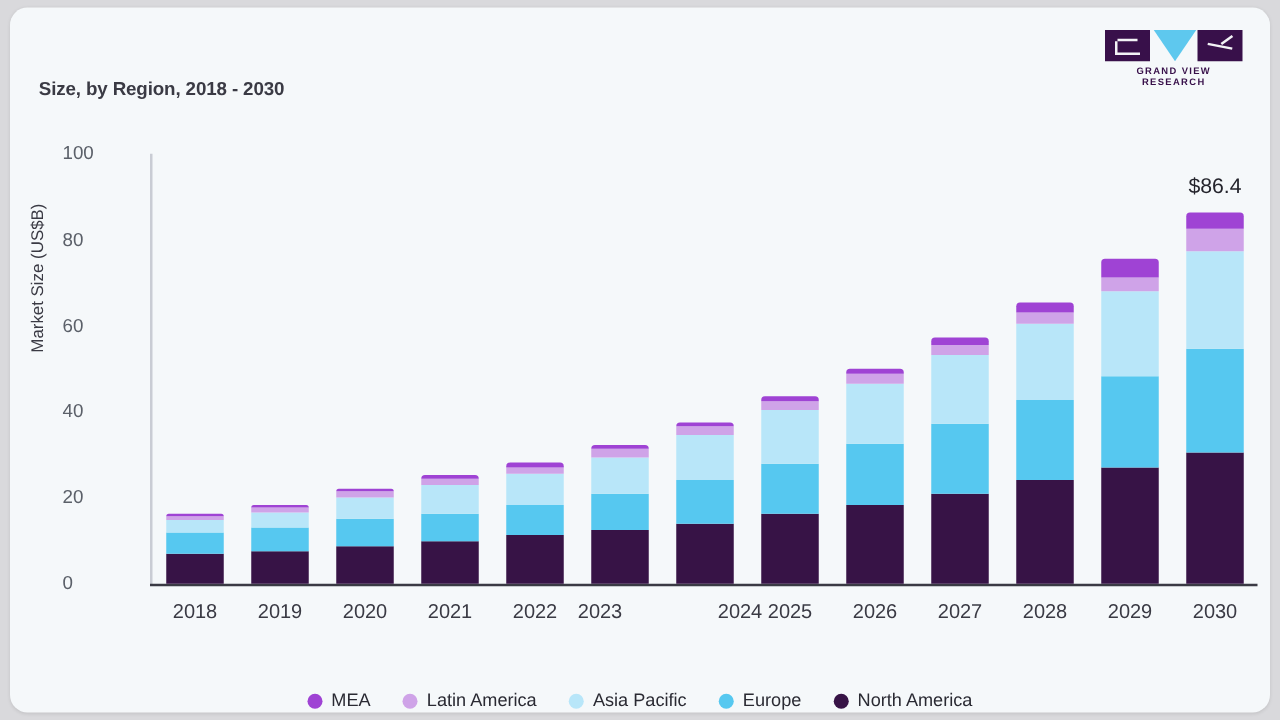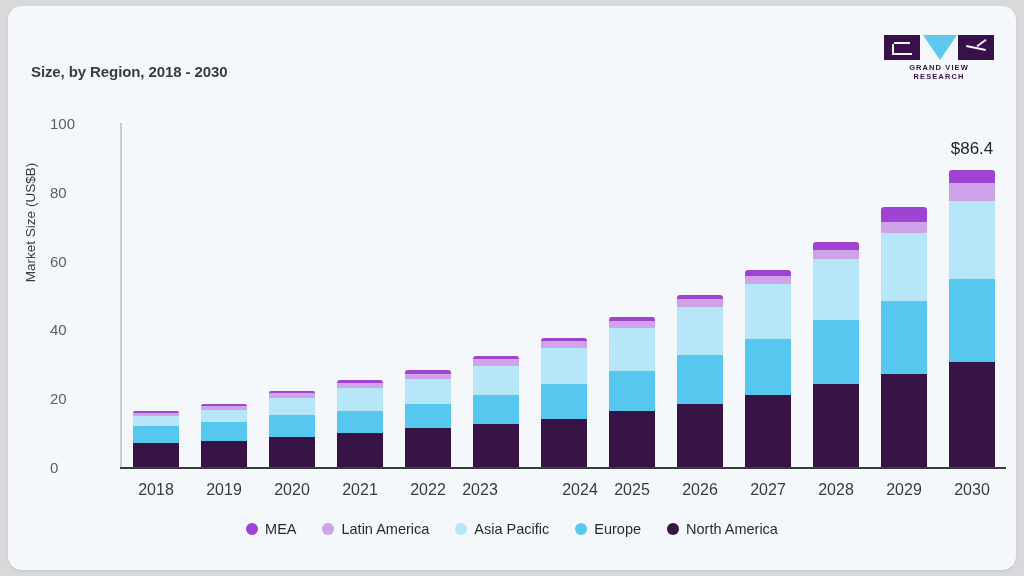--- a/index.html
+++ b/index.html
@@ -41,21 +41,21 @@
     top: 57px;
     font-size: 15px;
     font-weight: bold;
     color: #3a3a44;
     letter-spacing: -0.1px;
   }
   
   .logo {
     position: absolute;
     right: 22px;
-    top: 29px;
+    top: 18px;
     width: 110px;
     height: 40px;
   }
   .logo-marks {
     position: relative;
     height: 25px;
     width: 110px;
   }
   .logo-sq {
     position: absolute;
@@ -223,20 +223,21 @@
     width: 1008px;
     display: flex;
     justify-content: center;
     align-items: center;
     gap: 26px;
   }
   .legend-item {
     display: flex;
     align-items: center;
     gap: 7px;
+    margin-top: 32px;
   }
   .legend-dot {
     width: 12px;
     height: 12px;
     border-radius: 50%;
     display: inline-block;
   }
   .legend-label {
     font-size: 14.5px;
     color: #2a2a33;
@@ -392,21 +393,21 @@
           </div>
         </div>
       </div>
     <div id="xticks">
         <div class="xtick" style="left: 88px;">2018</div>
         <div class="xtick" style="left: 156px;">2019</div>
         <div class="xtick" style="left: 224px;">2020</div>
         <div class="xtick" style="left: 292px;">2021</div>
         <div class="xtick" style="left: 360px;">2022</div>
         <div class="xtick" style="left: 412px;">2023</div>
-        <div class="xtick" style="left: 512px;">2024</div>
+        <div class="xtick" style="left: 524px;">2024</div>
         <div class="xtick" style="left: 564px;">2025</div>
         <div class="xtick" style="left: 632px;">2026</div>
         <div class="xtick" style="left: 700px;">2027</div>
         <div class="xtick" style="left: 768px;">2028</div>
         <div class="xtick" style="left: 836px;">2029</div>
         <div class="xtick" style="left: 904px;">2030</div>
       </div>
 
     <div class="legend" id="legend">
         <div class="legend-item">

